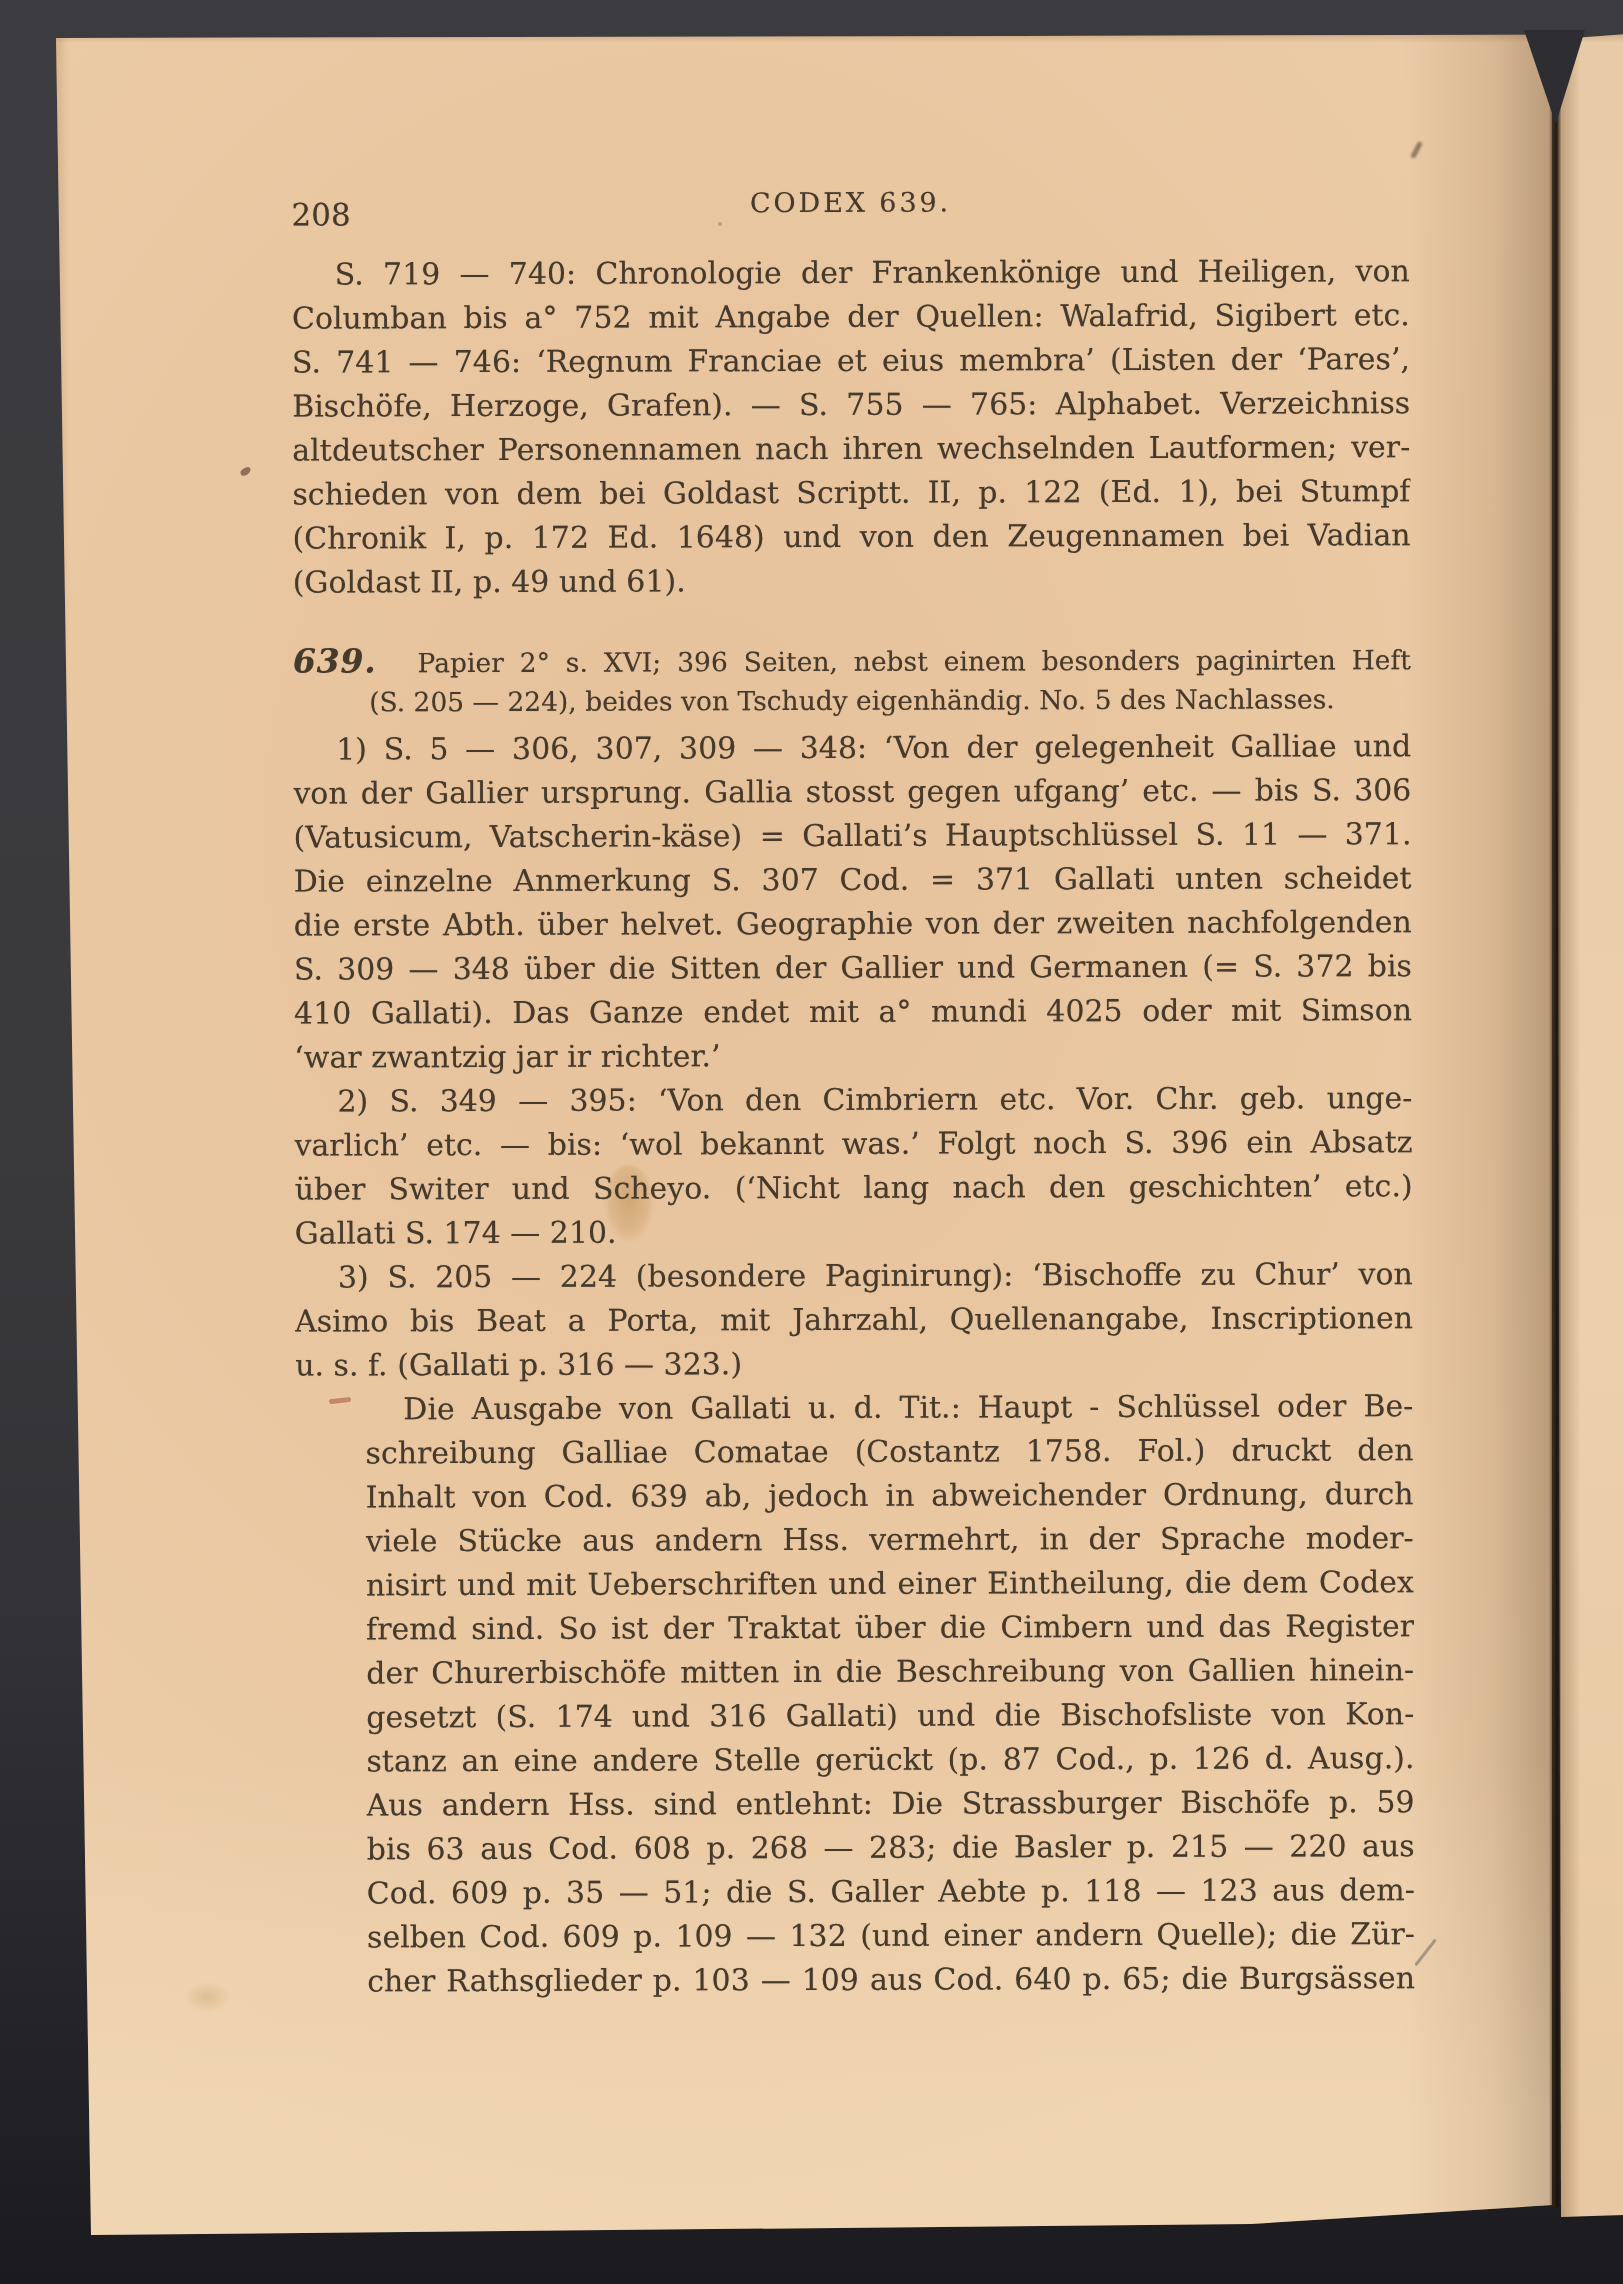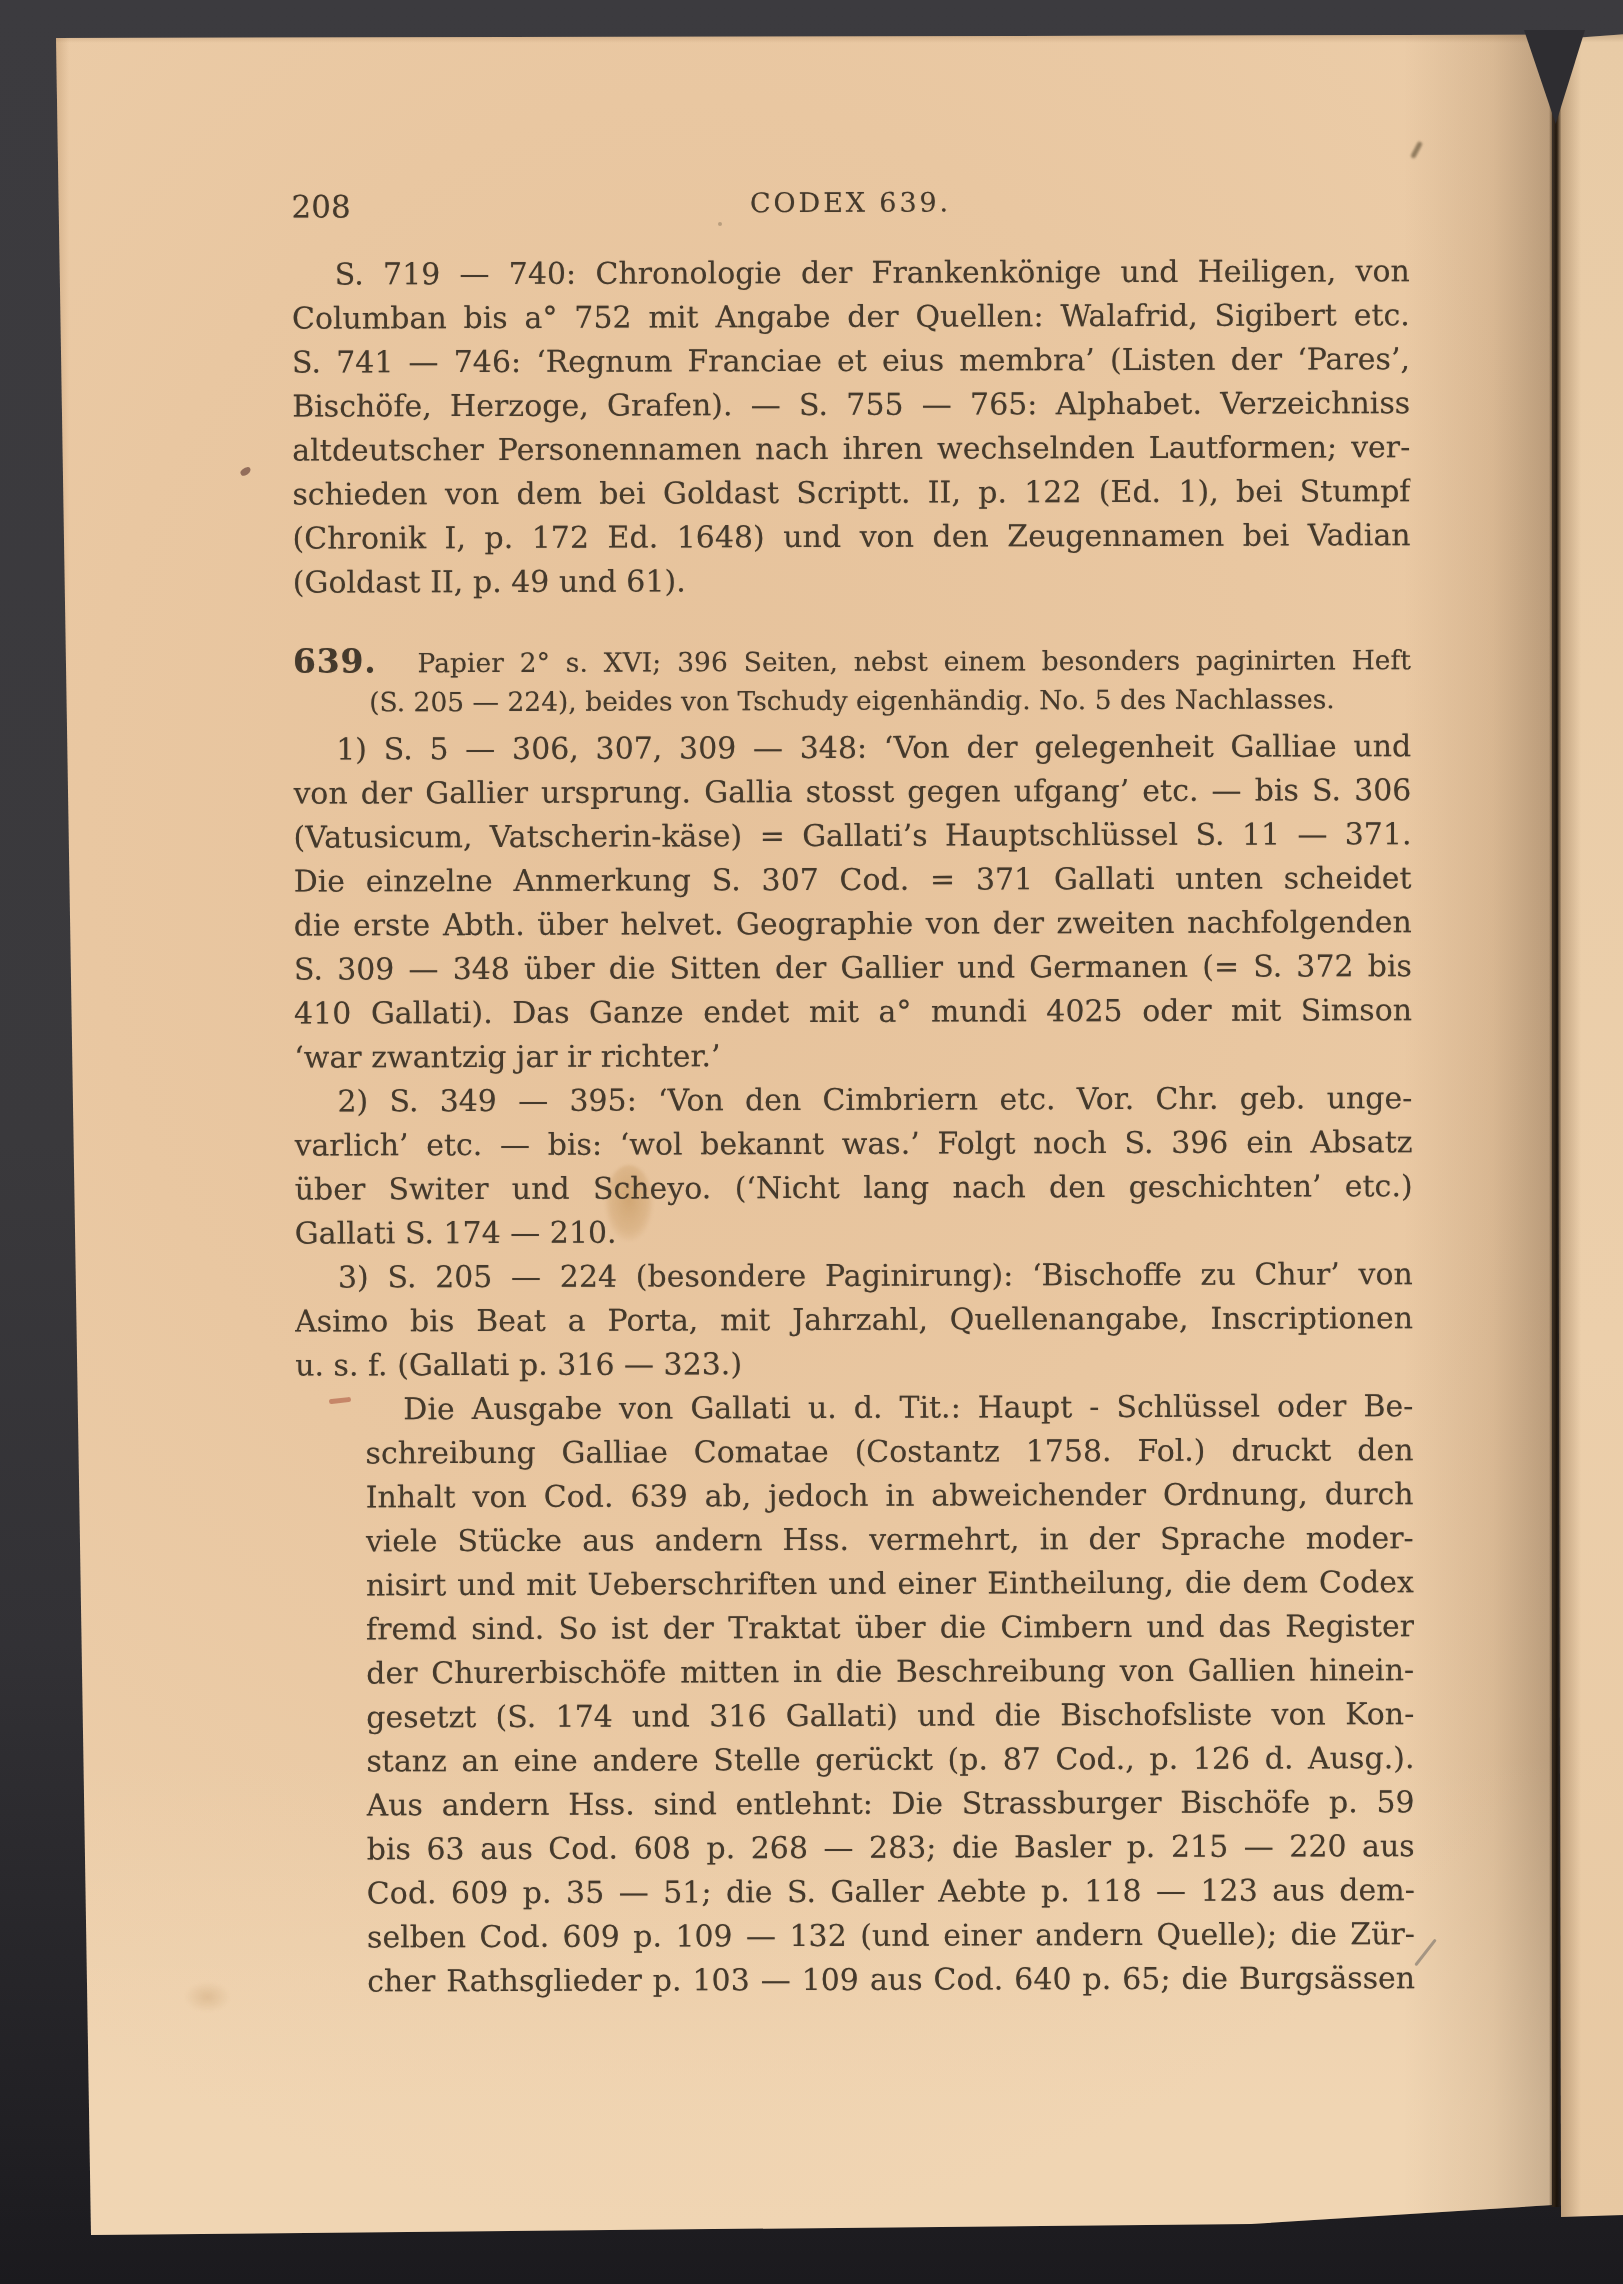--- a/index.html
+++ b/index.html
@@ -41,32 +41,32 @@
     background:#2e2d31;
     clip-path:polygon(0 0,100% 0,52% 100%);
   }
   
   #text-layer{
     position:absolute;inset:0;color:#453a2c;
     transform:rotate(-0.18deg);transform-origin:50% 0;
     text-shadow:0 0 0.8px rgba(66,52,36,.45);
   }
   .abs{position:absolute;}
-  #page-number{left:235px;top:156px;font-size:31px;line-height:33px;}
+  #page-number{left:235px;top:164px;font-size:31px;line-height:33px;}
   #running-title{left:235px;top:154px;width:1118px;text-align:center;font-size:27px;line-height:31px;letter-spacing:2.9px;}
   .block{left:235px;width:1118px;}
   #intro-block{top:218px;--lh:44px;font-size:30px;}
   #entry-block{top:606px;--lh:41px;font-size:26.5px;}
   #flow-block{top:693px;--lh:44px;font-size:30px;}
   .line{height:var(--lh);line-height:var(--lh);overflow:hidden;}
   .j{text-align:justify;}
   .j::after{content:"";display:inline-block;width:100%;height:0;}
   .fi{text-indent:43px;}
   .si{padding-left:76px;}
-  .entry-num{font-weight:bold;font-size:33px;letter-spacing:0.8px;margin-right:25px;}
+  .entry-num{font-weight:bold;font-size:33px;letter-spacing:0.8px;margin-right:25px;font-style:italic;}
   .notes{margin-left:70px;width:1048px;}
   .notes .fi{text-indent:38px;}
   
   .artifact{position:absolute;pointer-events:none;}
   #margin-tick{left:184px;top:435px;width:10.8px;height:6.6px;background:#7d584a;border-radius:45% 55% 50% 50%;transform:rotate(-38deg);opacity:.8;}
   #pencil-dash{left:273px;top:1365px;width:22.3px;height:5px;background:#bf7a5e;border-radius:2.5px;transform:rotate(-6deg);opacity:.85;}
   #wol-stain{left:549px;top:1132px;width:48px;height:76px;border-radius:50%;
     background:radial-gradient(ellipse at 50% 45%,rgba(172,118,48,.38) 0%,rgba(172,118,48,.18) 55%,rgba(172,118,48,0) 75%);filter:blur(1.7px);}
   #burgsassen-slash{left:1368px;top:1903px;width:3.3px;height:33px;background:#877d72;transform:rotate(38deg);border-radius:1.7px;opacity:.7;}
   #topright-smudge{left:1358px;top:108px;width:5px;height:18px;background:#7d6a4e;transform:rotate(28deg);border-radius:2.5px;filter:blur(0.8px);opacity:.8;}

